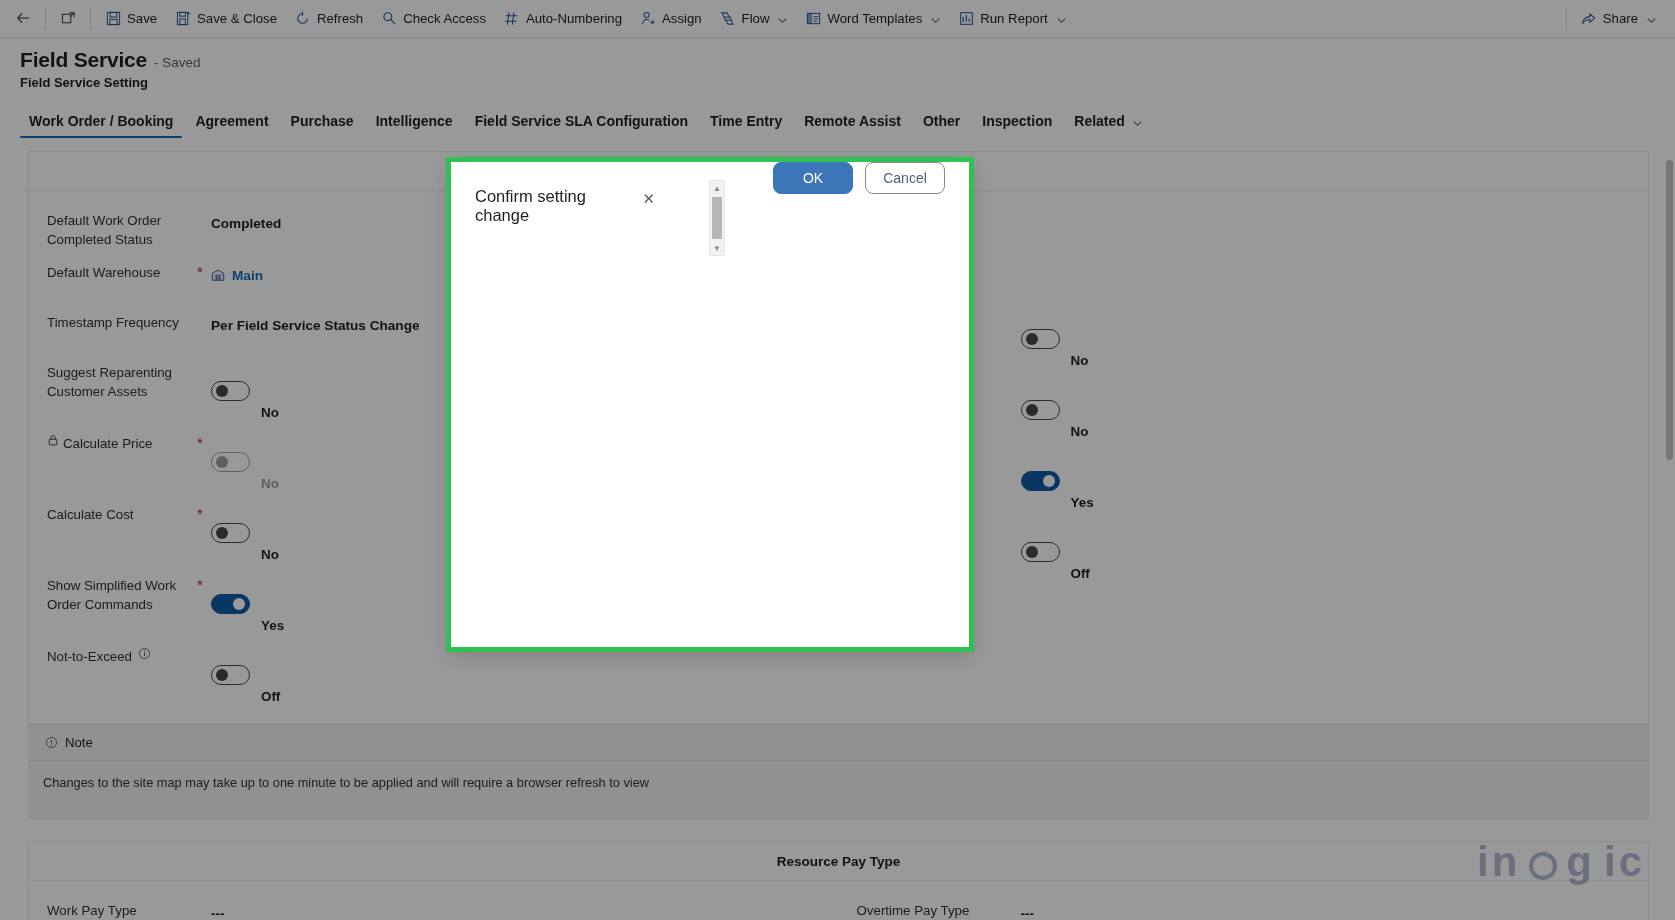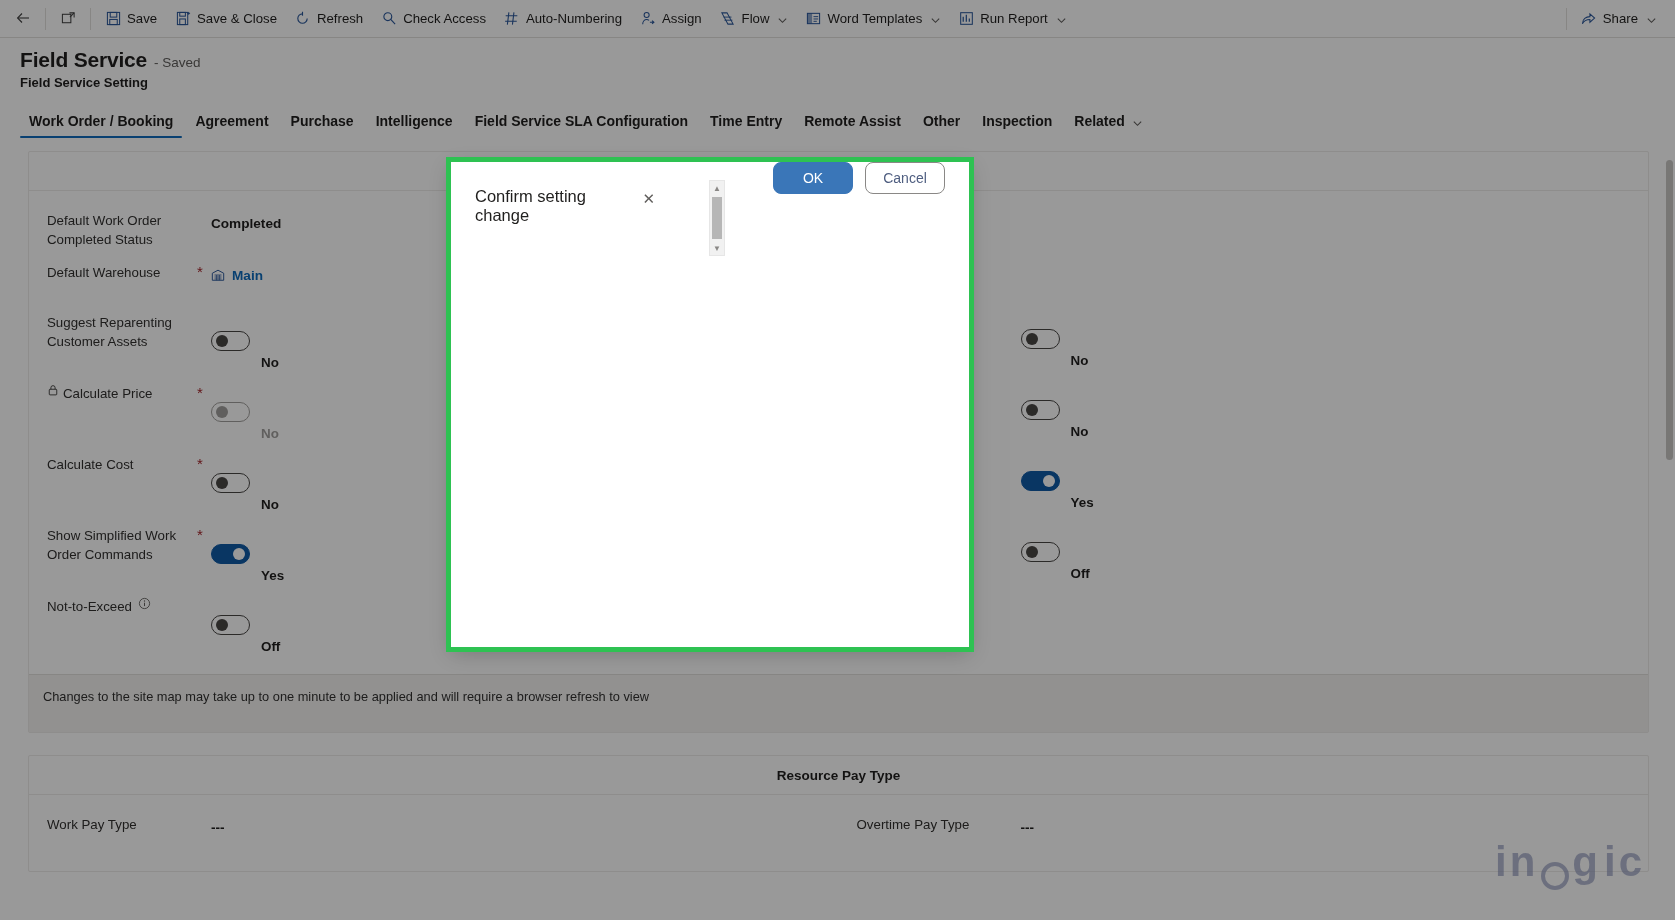--- a/index.html
+++ b/index.html
@@ -171,21 +171,21 @@
   .note-body {
     font-size: 12.8px; color: #323130;
     padding: 14px 14px 28px 14px;
   }
 
   
   .watermark {
     position: absolute; right: 30px; bottom: 34px;
     font-size: 42px; font-weight: 700; letter-spacing: 3px;
     color: #8891b8; opacity: .62;
-    display: flex; align-items: flex-end; gap: 3px;
+    display: flex; align-items: center; gap: 9px;
     pointer-events: none; z-index: 5;
   }
   .wm-o {
     width: 28px; height: 28px; border-radius: 50%;
     border: 4px solid #8891b8; display: inline-block;
     position: relative; top: 4px;
   }
 
   
   .page-scroll {
@@ -497,20 +497,25 @@
                 <span class="whico">
                   <svg viewBox="0 0 16 16" width="14" height="14">
                       <path d="M1.5 6L8 2.5 14.5 6v8h-13z" fill="none" stroke="#2b579a" stroke-width="1.1"></path>
                       <path d="M4 8h8M4 10.3h8M4 12.5h8M6.5 8v6M9.5 8v6" stroke="#2b579a" stroke-width=".9"></path>
                     </svg>
                 </span>
                 <span>Main</span>
               </div>
             </div>
 
+            <div class="field">
+              <div class="f-label">Timestamp Frequency</div>
+              <div class="f-req"></div>
+              <div class="f-val">Per Field Service Status Change</div>
+            </div>
 
             <div class="field">
               <div class="f-label">Suggest Reparenting Customer Assets</div>
               <div class="f-req"></div>
               <div class="f-val">
                 <div class="toggle-wrap">
                   <div class="toggle">
                       <span class="knob"></span>
                     </div>
                   <span class="tg-text">No</span>
@@ -652,20 +657,30 @@
                     </div>
                   <span class="tg-text">Off</span>
                 </div>
               </div>
             </div>
 
           </div>
         </div>
 
         <div class="note-band">
+          <div class="note-hd">
+            <span class="infoico">
+              <svg viewBox="0 0 16 16" width="13" height="13">
+                  <circle cx="8" cy="8" r="6.3" fill="none" stroke="#605e5c" stroke-width="1.1"></circle>
+                  <path d="M8 4.8v4.4" stroke="#605e5c" stroke-width="1.2"></path>
+                  <circle cx="8" cy="11.2" r=".85" fill="#605e5c"></circle>
+                </svg>
+            </span>
+            <span>Note</span>
+          </div>
           <div class="note-body">Changes to the site map may take up to one minute to be applied and will require a browser refresh to view</div>
         </div>
       </div>
 
       <div class="section">
         <div class="section-hd">Resource Pay Type</div>
         <div class="grid2">
           <div class="col">
             <div class="field">
               <div class="f-label">Work Pay Type</div>

